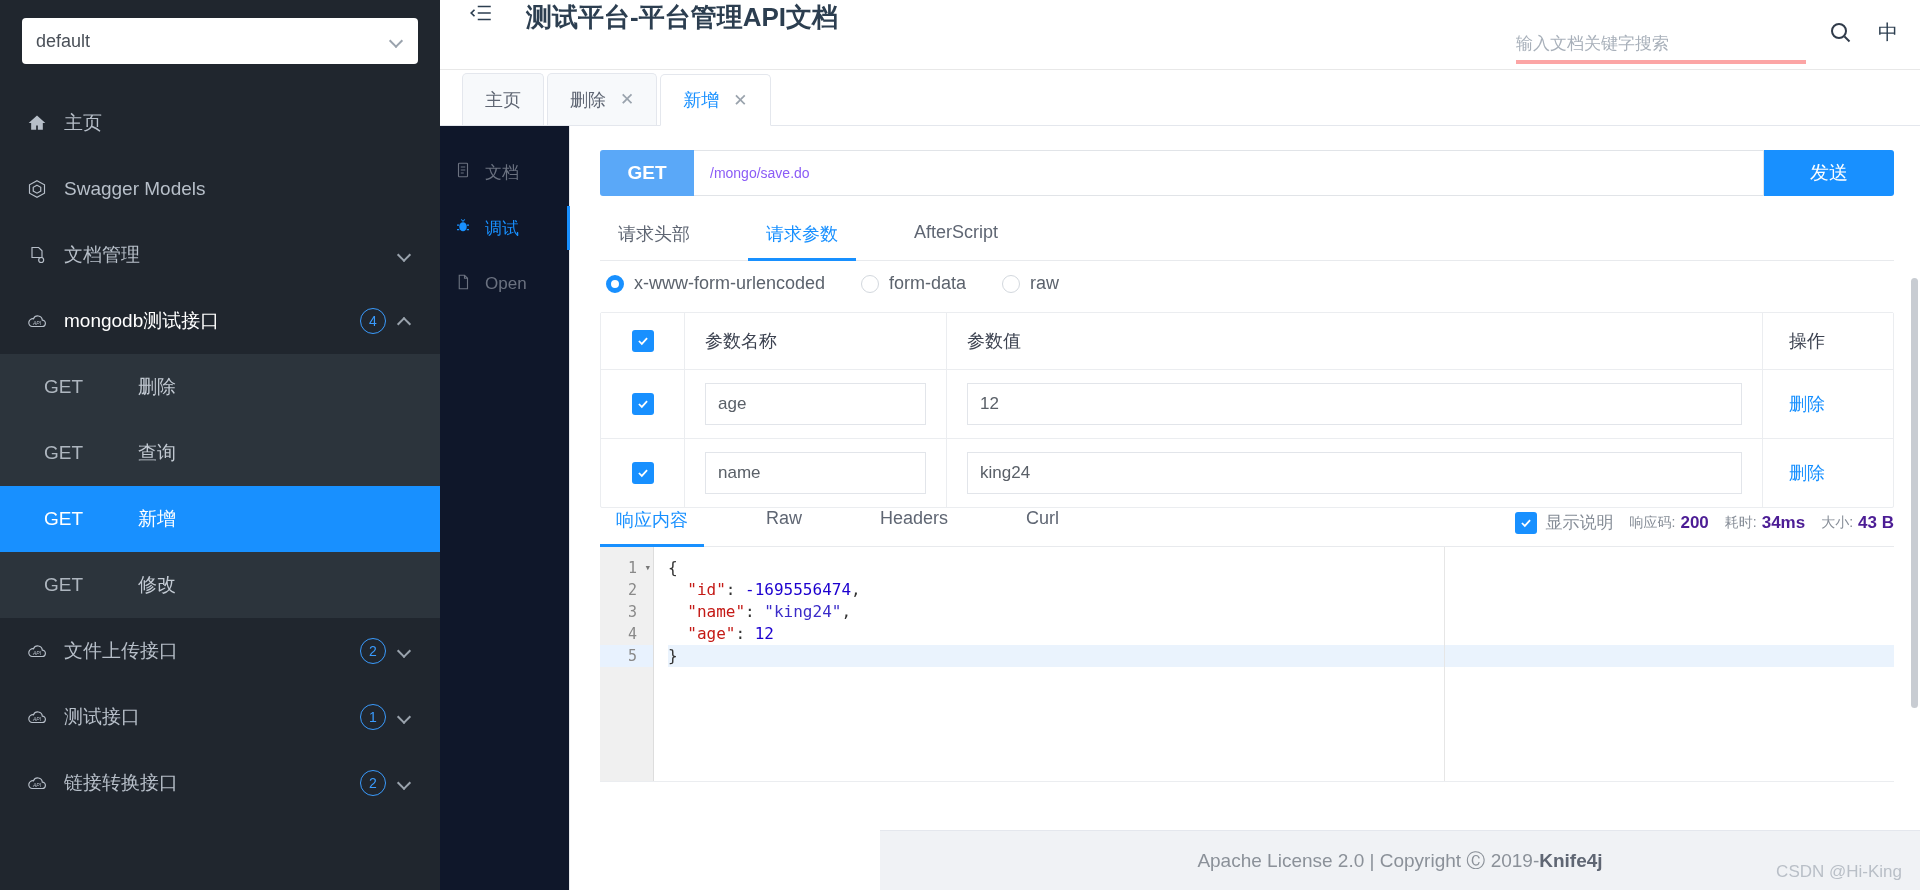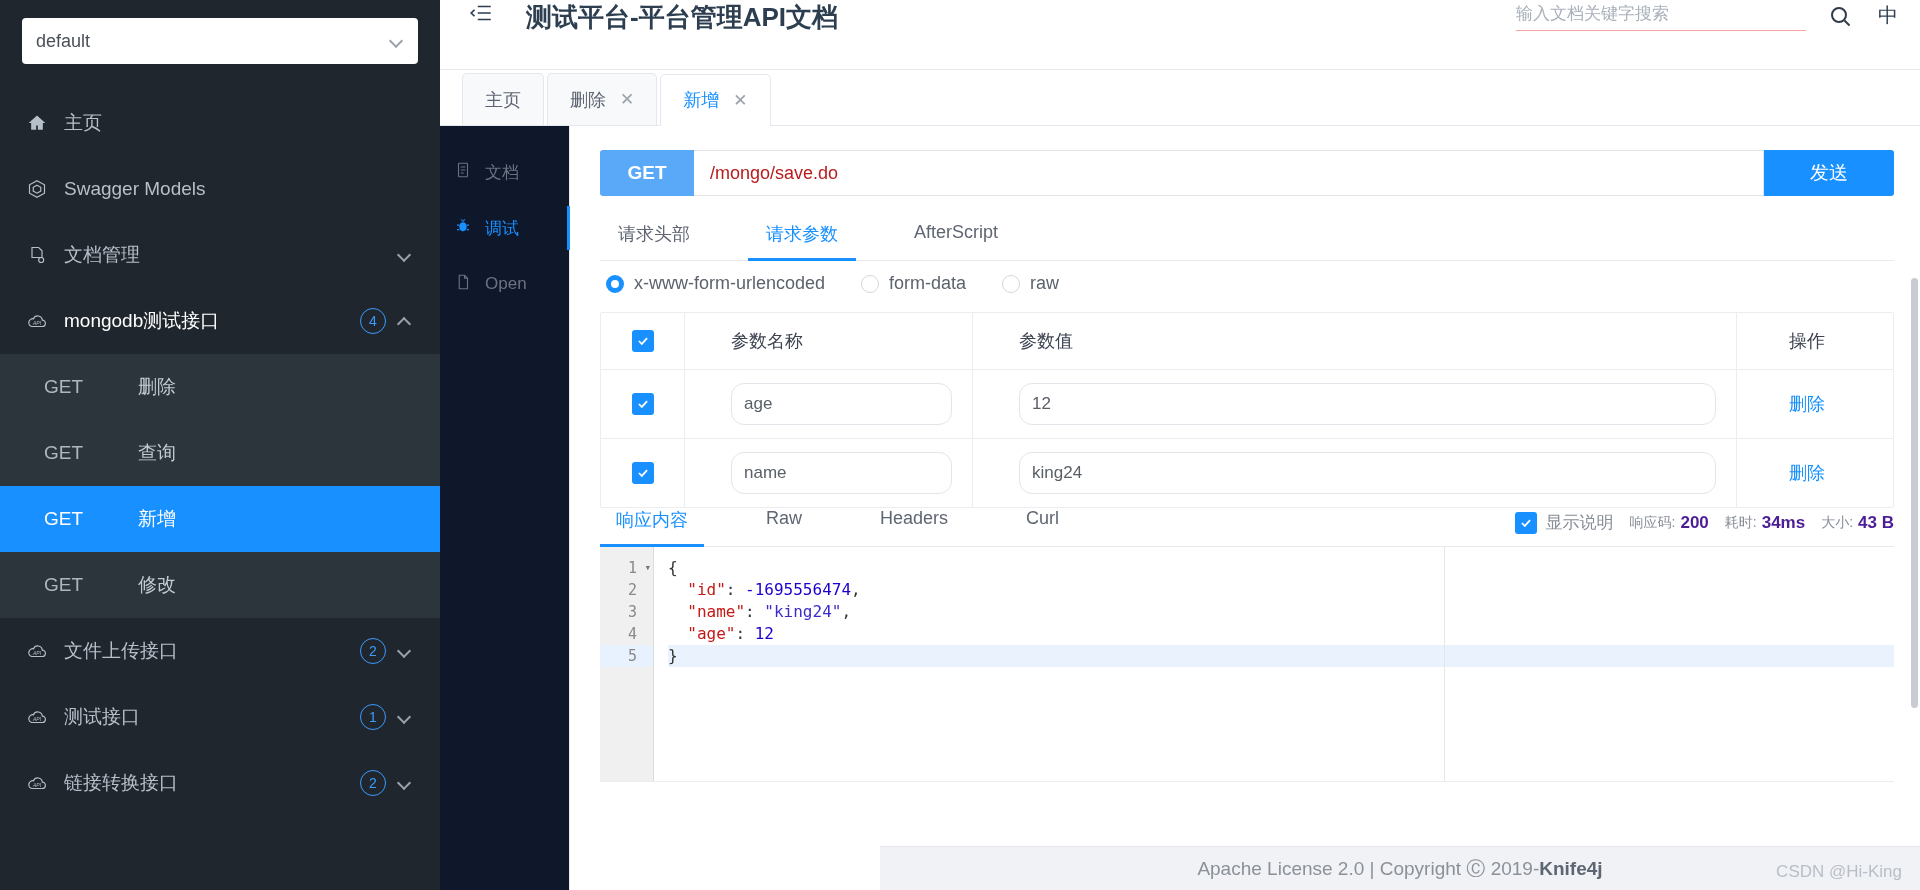--- a/index.html
+++ b/index.html
@@ -67,21 +67,21 @@
   .topbar {
     height: 70px; flex: 0 0 70px; display: flex; align-items: flex-start;
     border-bottom: 1px solid #e8e8e8; padding: 0 22px 0 28px;
   }
   .collapse-icon { width: 26px; height: 26px; color: #2c3e50; cursor: pointer; }
   .app-title {
     font-size: 26px; color: #2c3e50; margin-left: 32px; white-space: nowrap;
   }
   .topbar-right { margin-left: auto; display: flex; align-items: center; }
   .search-wrap {
-    border-bottom: 1px solid #fca5a5; width: 290px; padding: 4px 0 6px 0;
+    border-bottom: 4px solid #fca5a5; width: 290px; padding: 4px 0 6px 0; margin-top: 30px;
   }
   .search-wrap input {
     border: 0; outline: 0; width: 100%; font-size: 17px; color: #4a5058;
     font-family: "Liberation Sans", sans-serif; background: transparent;
   }
   .search-wrap input::placeholder { color: #a8b0ba; }
   .search-btn { margin-left: 22px; color: #303b4a; cursor: pointer; display: flex; }
   .lang-btn { margin-left: 26px; font-size: 20px; color: #2c3e50; cursor: pointer; }
 
   
@@ -124,21 +124,21 @@
   }
 
   .url-row { display: flex; height: 46px; margin-bottom: 26px; }
   .method-pill {
     width: 94px; background: #5aa8f8; color: #fff; font-size: 19px;
     font-weight: bold; display: flex; align-items: center; justify-content: center;
     border-radius: 3px 0 0 3px;
   }
   .url-input {
     flex: 1 1 auto; border: 1px solid #e1e4e8; border-left: none;
-    padding: 0 16px; font-size: 18px; color: #b91c1c; outline: none;
+    padding: 0 16px; font-size: 14px; color: #8b5cf6; outline: none;
     font-family: "Liberation Sans", sans-serif;
   }
   .send-btn {
     width: 130px; background: #1890ff; color: #fff; font-size: 19px;
     display: flex; align-items: center; justify-content: center;
     border: none; border-radius: 0 3px 3px 0; cursor: pointer;
     font-family: "Liberation Sans", sans-serif;
   }
 
   .req-tabs { display: flex; border-bottom: 1px solid #e8eaed; }
@@ -157,42 +157,42 @@
   .radio-dot {
     width: 18px; height: 18px; border-radius: 50%; border: 1px solid #d3d8de;
     margin-right: 10px; flex: 0 0 18px; background: #fff;
   }
   .radio-opt.on .radio-dot {
     border: 5px solid #1890ff; background: #fff;
   }
   .radio-lbl { font-size: 18px; color: #5c636d; }
 
   .ptable { border: 1px solid #ebedf0; border-radius: 2px; }
-  .ptable .prow { display: flex; border-bottom: 1px solid #ebedf0; gap: 26px; }
+  .ptable .prow { display: flex; border-bottom: 1px solid #ebedf0; }
   .ptable .prow:last-child { border-bottom: none; }
   .ptable .phead { background: #fff; }
   .cell-chk {
     width: 84px; flex: 0 0 84px; display: flex; align-items: center;
     justify-content: center; border-right: 1px solid #ebedf0;
   }
   .cell-name { width: 262px; flex: 0 0 262px; display: flex; align-items: center;
     padding: 0 20px; border-right: 1px solid #ebedf0; }
   .cell-val { flex: 1 1 auto; display: flex; align-items: center; padding: 0 20px;
     border-right: 1px solid #ebedf0; min-width: 0; }
   .cell-op { width: 130px; flex: 0 0 130px; display: flex; align-items: center;
     padding-left: 26px; }
   .prow.phead > div { height: 56px; font-size: 18px; color: #3c4250; }
   .prow.pdata > div { height: 68px; }
   .chk {
     width: 22px; height: 22px; border-radius: 3px; background: #1890ff;
     display: flex; align-items: center; justify-content: center;
   }
   .chk svg { width: 14px; height: 14px; color: #fff; }
   .pinput {
-    width: 100%; height: 42px; border: 1px solid #e2e5ea; border-radius: 13px;
+    width: 100%; height: 42px; border: 1px solid #e2e5ea; border-radius: 0;
     padding: 0 12px; font-size: 17px; color: #5a6068; outline: none;
     font-family: "Liberation Sans", sans-serif; background: #fff;
   }
   .del-link { color: #1890ff; font-size: 18px; cursor: pointer; }
 
   
   .resp-head {
     display: flex; align-items: flex-end; border-bottom: 1px solid #e8eaed;
   }
   .resp-tabs { display: flex; }
@@ -234,21 +234,21 @@
   .k { color: #c41a16; }
   .s { color: #3b2cc9; }
   .n { color: #1c00cf; }
   .p { color: #333; }
   .vsep {
     position: absolute; top: 0; bottom: 0; left: 790px; width: 1px; background: #e6e6e6;
   }
 
   
   .footer {
-    position: absolute; left: 440px; right: 0; bottom: 0; height: 44px;
+    position: absolute; left: 440px; right: 0; bottom: 0; height: 60px;
     background: #f0f2f5; border-top: 1px solid #e4e7ed;
     display: flex; align-items: center; justify-content: center;
     font-size: 19px; color: #8b9199;
   }
   .footer b { color: #5f6673; font-weight: bold; }
   .watermark {
     position: absolute; right: 18px; bottom: 8px; font-size: 17px; color: #b9bfc7;
   }
   .scroll-thumb {
     position: absolute; right: 2px; top: 152px; width: 7px; height: 430px;

